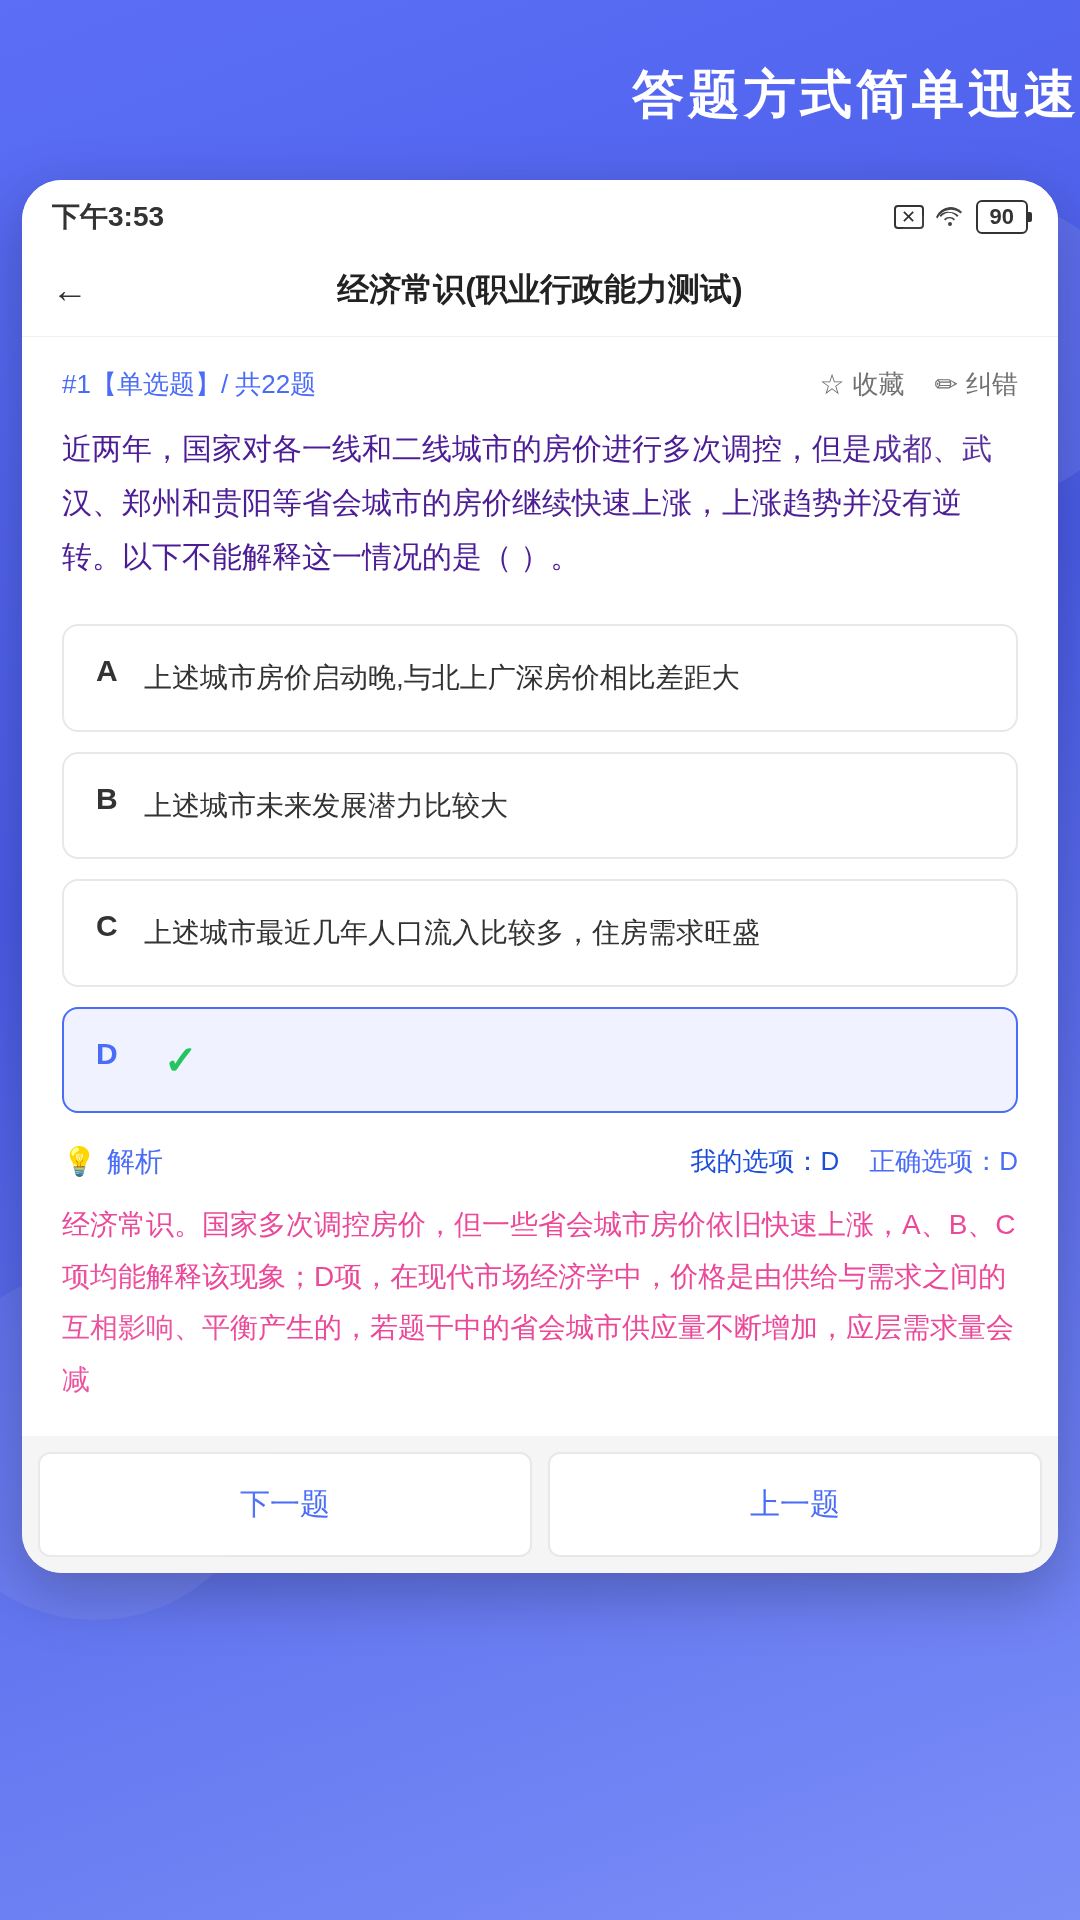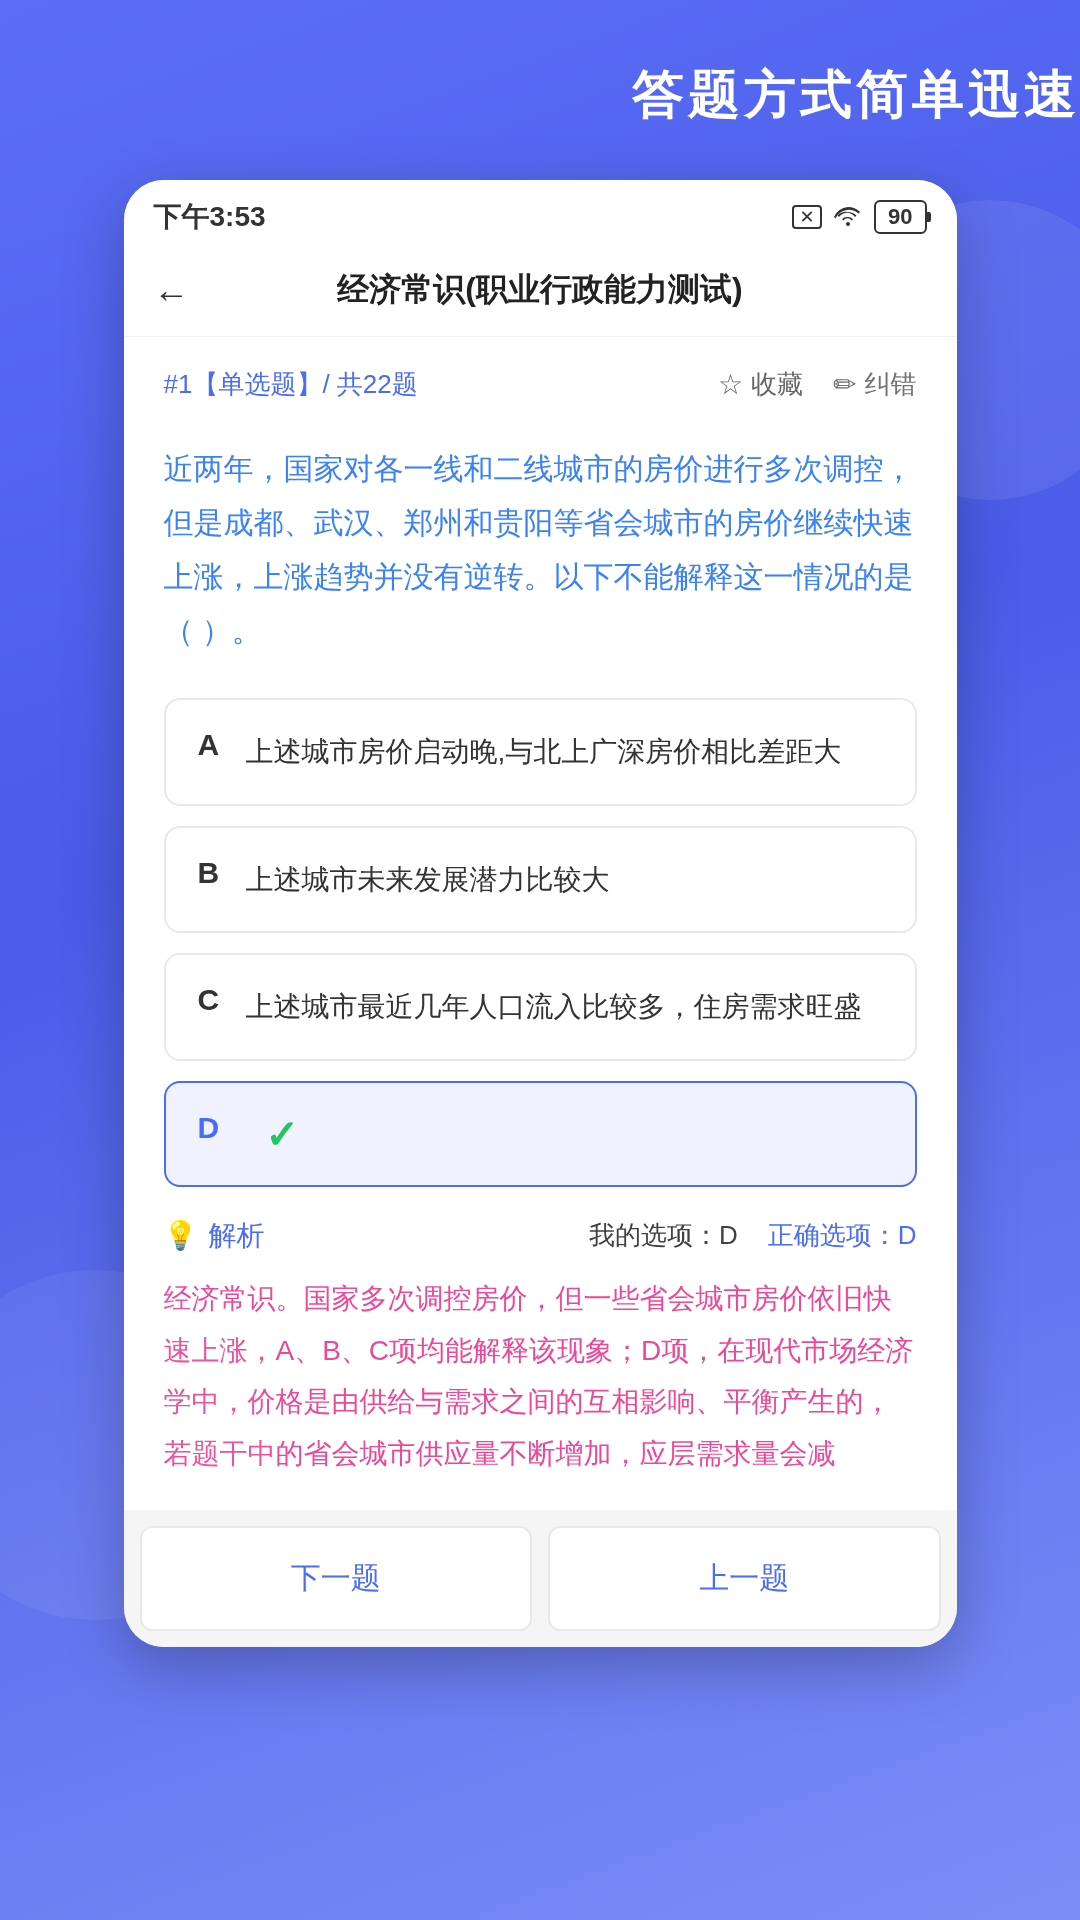--- a/index.html
+++ b/index.html
@@ -45,21 +45,21 @@
       text-align: right;
       color: #ffffff;
       font-size: 52px;
       font-weight: 700;
       padding: 60px 0 50px 0;
       letter-spacing: 4px;
     }
 
     .phone-card {
       margin: 0 auto;
-      width: 833px;
+      width: 1036px;
       background: #f5f5f5;
       border-radius: 40px;
       overflow: hidden;
       box-shadow: 0 20px 60px rgba(0,0,0,0.25);
       padding-bottom: 0;
     }
 
     
     .status-bar {
       background: #ffffff;
@@ -143,21 +143,21 @@
     .content-area {
       background: #ffffff;
       padding: 30px 40px;
     }
 
     
     .question-header {
       display: flex;
       justify-content: space-between;
       align-items: flex-end;
-      margin-bottom: 40px;
+      margin-bottom: 20px;
     }
     .question-label {
       font-size: 26px;
       color: #4a6cf7;
       font-weight: 500;
     }
     .question-actions {
       display: flex;
       align-items: center;
       gap: 30px;
@@ -170,21 +170,21 @@
       color: #666;
       cursor: pointer;
     }
     .action-icon {
       font-size: 28px;
     }
 
     
     .question-text {
       font-size: 30px;
-      color: #3b82f6;
+      color: #4c1d95;
       line-height: 1.8;
       margin-bottom: 40px;
     }
 
     
     .options-container {
       display: flex;
       flex-direction: column;
       gap: 20px;
       margin-bottom: 30px;
@@ -245,21 +245,21 @@
     }
     .analysis-icon {
       font-size: 28px;
     }
     .answer-info {
       display: flex;
       gap: 30px;
       font-size: 26px;
     }
     .my-answer {
-      color: #404040;
+      color: #1d4ed8;
     }
     .correct-answer {
       color: #4a6cf7;
     }
 
     .analysis-text {
       font-size: 28px;
       color: #ec4899;
       line-height: 1.85;
     }

